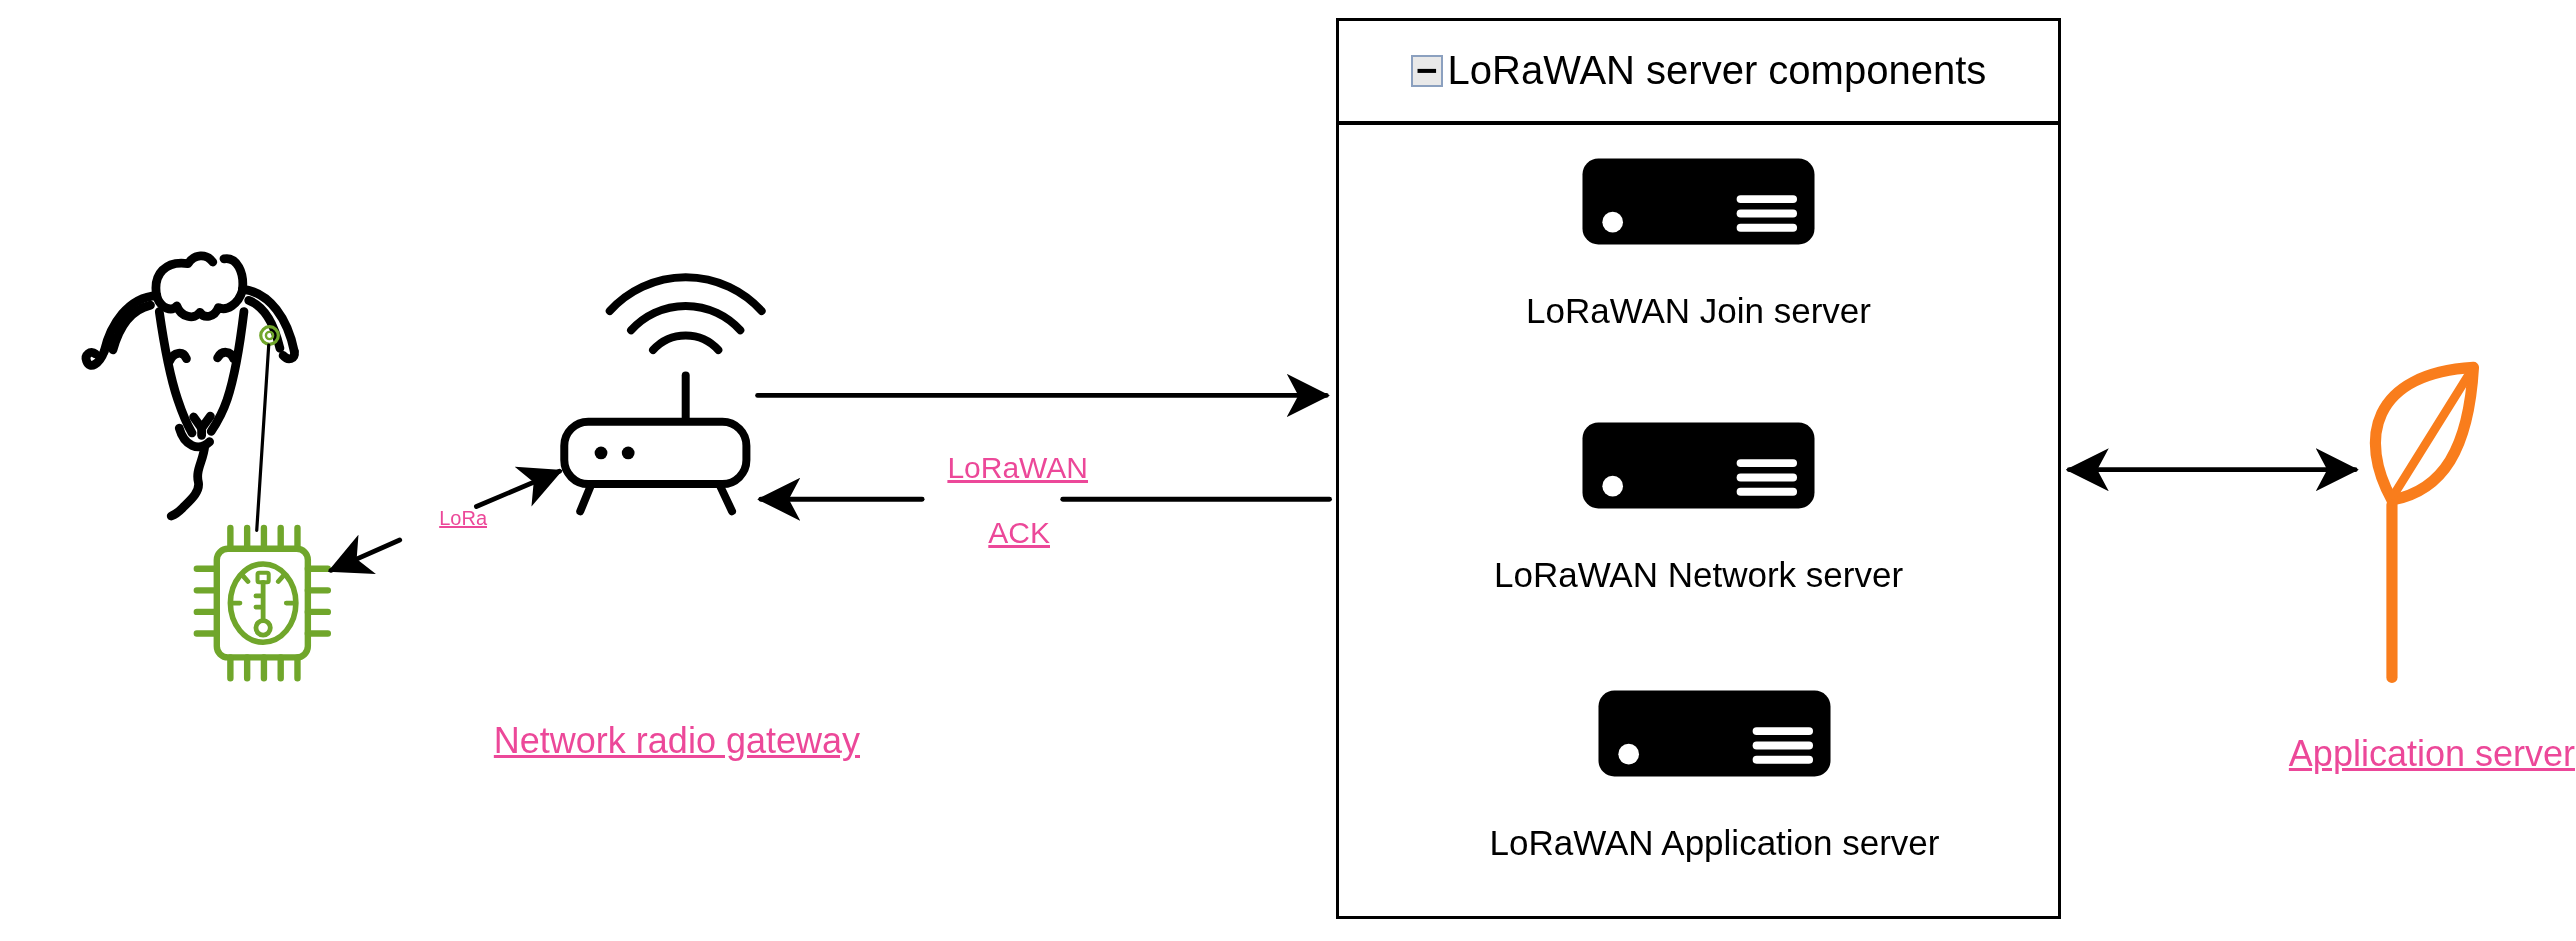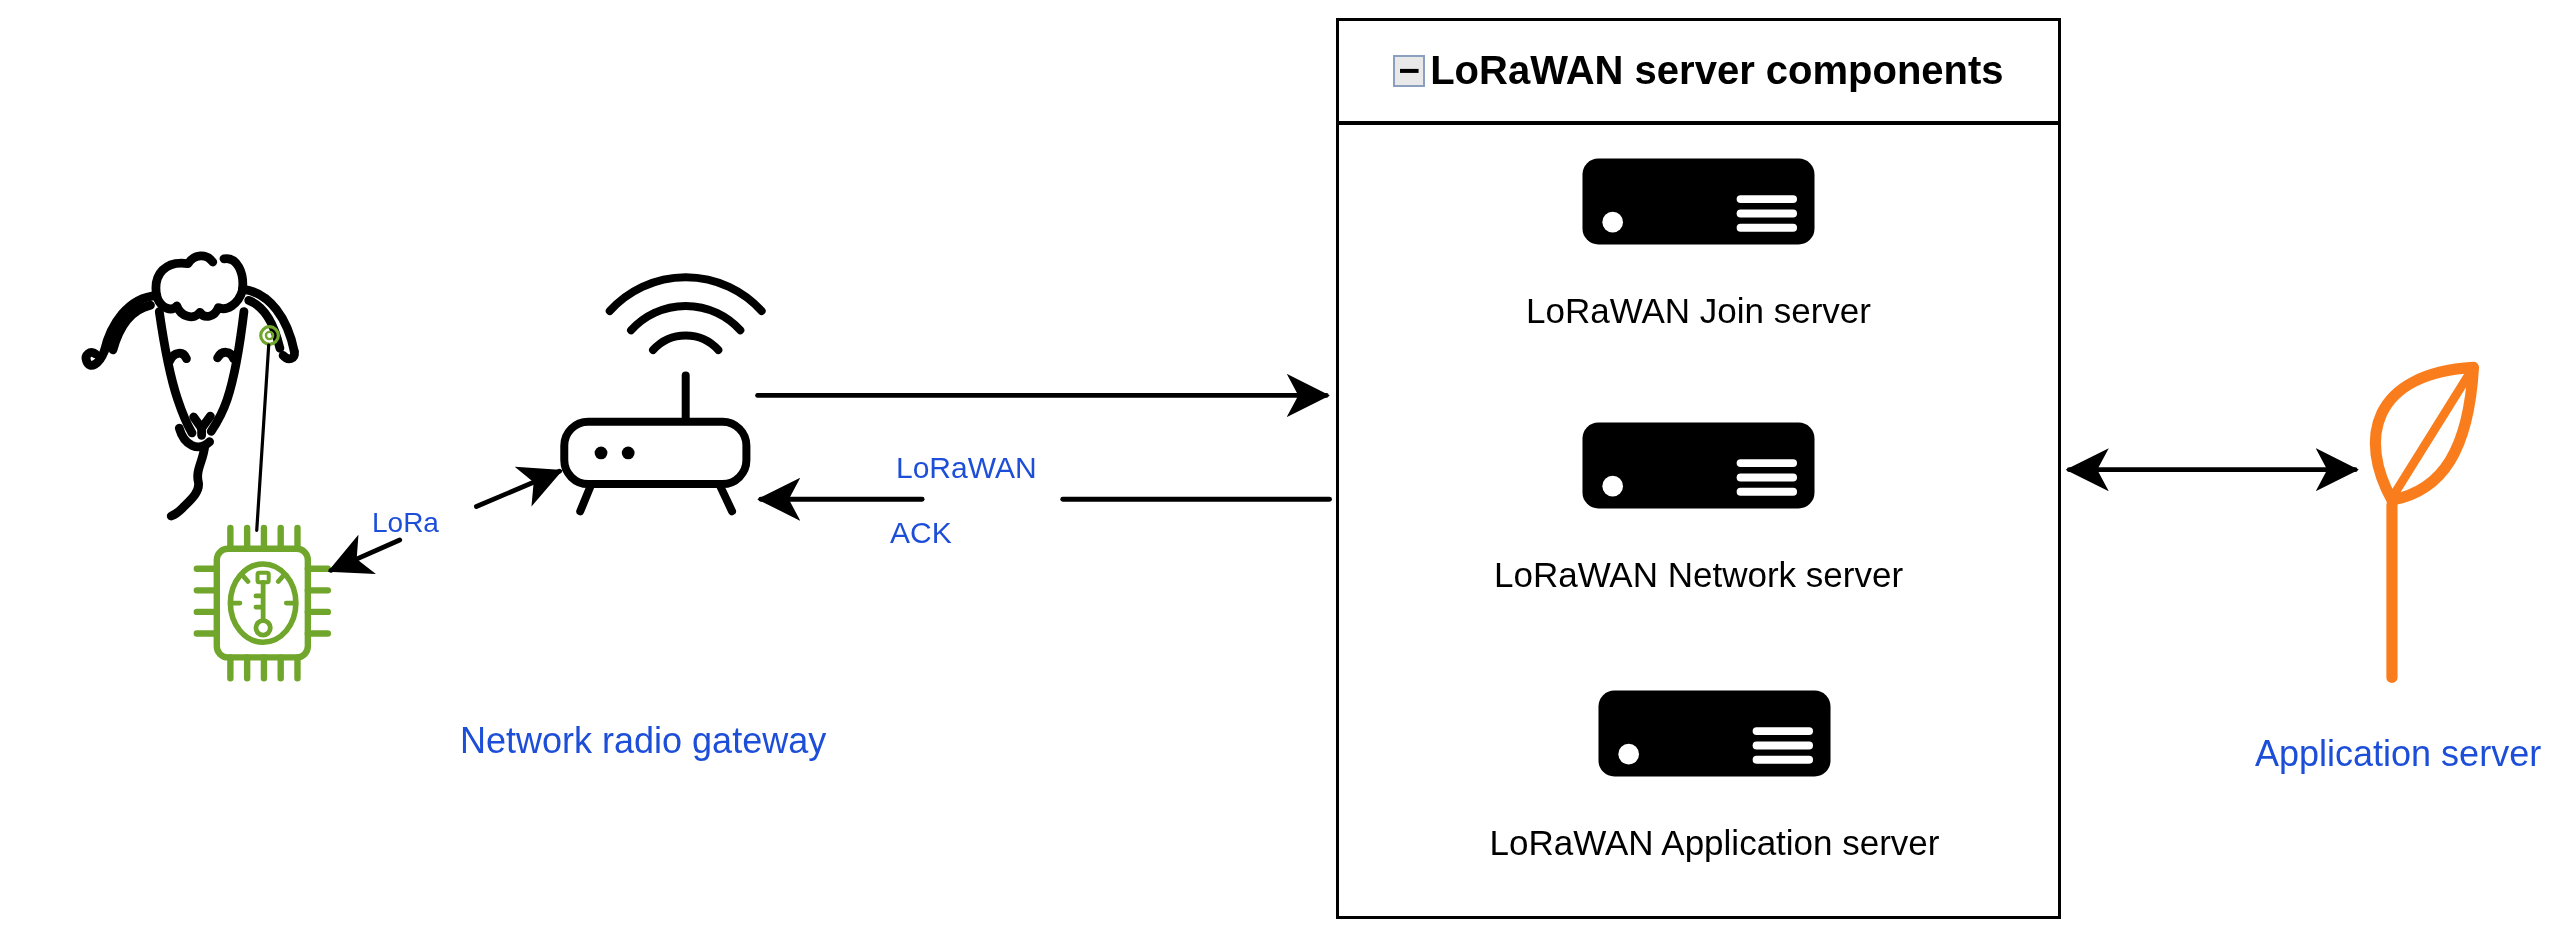--- a/index.html
+++ b/index.html
@@ -6,39 +6,39 @@
   .canvas{position:relative;width:2576px;height:941px;background:#fff;overflow:hidden;
           font-family:"Liberation Sans",sans-serif;color:#000;}
   .scene{position:absolute;left:0;top:0;width:2576px;height:941px;}
 
   
   .ink{stroke:#000;fill:none;stroke-linecap:round;stroke-linejoin:round;}
   .chipline{stroke:var(--chip-green,#70A62B);fill:none;stroke-linecap:round;stroke-linejoin:round;}
   .leafline{stroke:var(--leaf-orange,#F97D1C);fill:none;stroke-linecap:round;stroke-linejoin:round;}
 
   
-  .lbl{position:absolute;text-align:left;color:#1d4ed8;white-space:nowrap;}
+  .lbl{position:absolute;text-align:right;color:#ec4899;white-space:nowrap;text-decoration:underline;}
   .lbl-device  {left:0px;    top:720px; width:384px; font-size:36px;}
   .lbl-gateway {left:460px;  top:720px; width:400px; font-size:36px;}
   .lbl-appsrv  {left:2255px; top:725px; width:320px; font-size:36px;margin-top:8px;}
-  .lbl-lora    {left:372px;  top:507px; width:96px; font-size:28px;}
+  .lbl-lora    {left:391px;  top:507px; width:96px; font-size:20px;}
   .lbl-ack1    {left:896px; top:451px; width:192px; font-size:30px;}
   .lbl-ack2    {left:890px; top:516px; width:160px; font-size:30px;}
 
   
   .box{position:absolute;left:1336px;top:17.6px;width:725px;height:901px;
        border:3.2px solid #000;background:#fff;box-sizing:border-box;}
   .box-header{height:100px;border-bottom:4px solid #000;display:flex;
               align-items:center;justify-content:center;gap:4.8px;}
   .collapse-btn{width:32px;height:32px;box-sizing:border-box;
                 border:2.4px solid var(--collapse-border,#8BA0BF);
                 background:var(--collapse-bg,#E9E9E9);
                 display:flex;align-items:center;justify-content:center;
                 font-size:37px;font-weight:bold;line-height:0;cursor:pointer;}
-  .box-title{font-size:40px;font-weight:bold;}
+  .box-title{font-size:40px;font-weight:normal;}
   .server-item{position:absolute;left:0;width:100%;display:flex;
                flex-direction:column;align-items:center;}
   .server-label{margin-top:45px;font-size:35px;}
   .server-svg{display:block;}
 </style>
 </head>
 <body>
 
 <div class="canvas">
 

